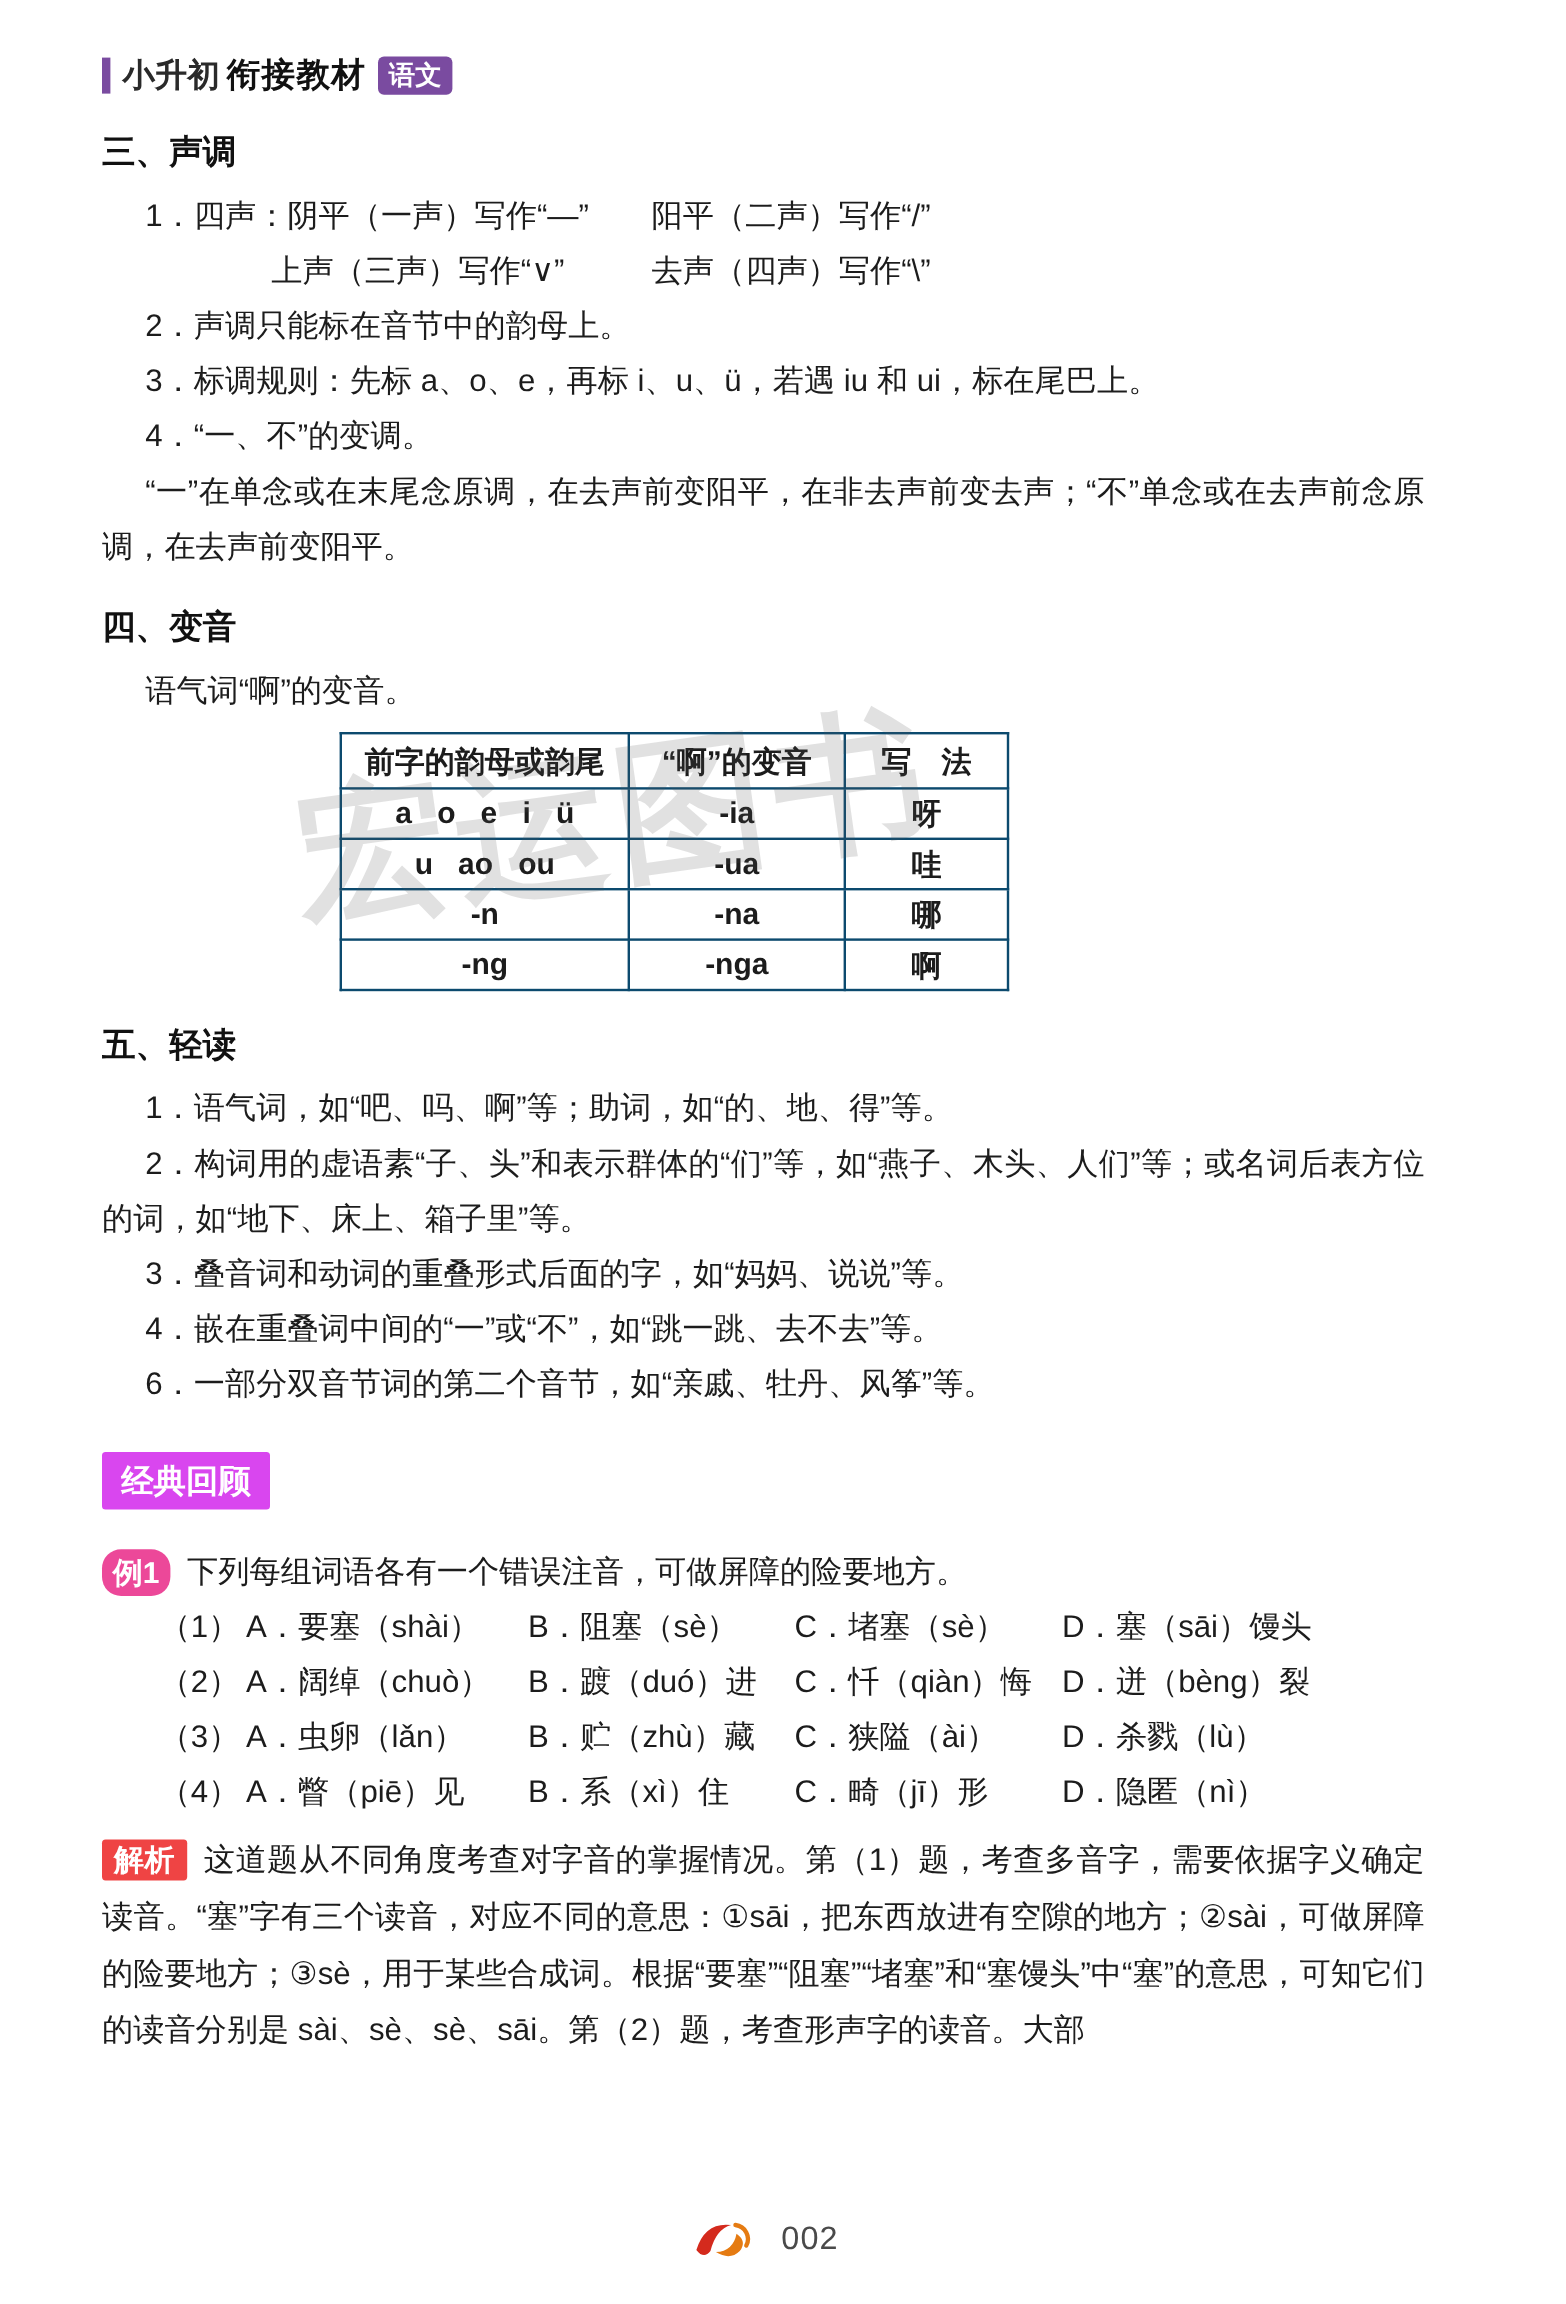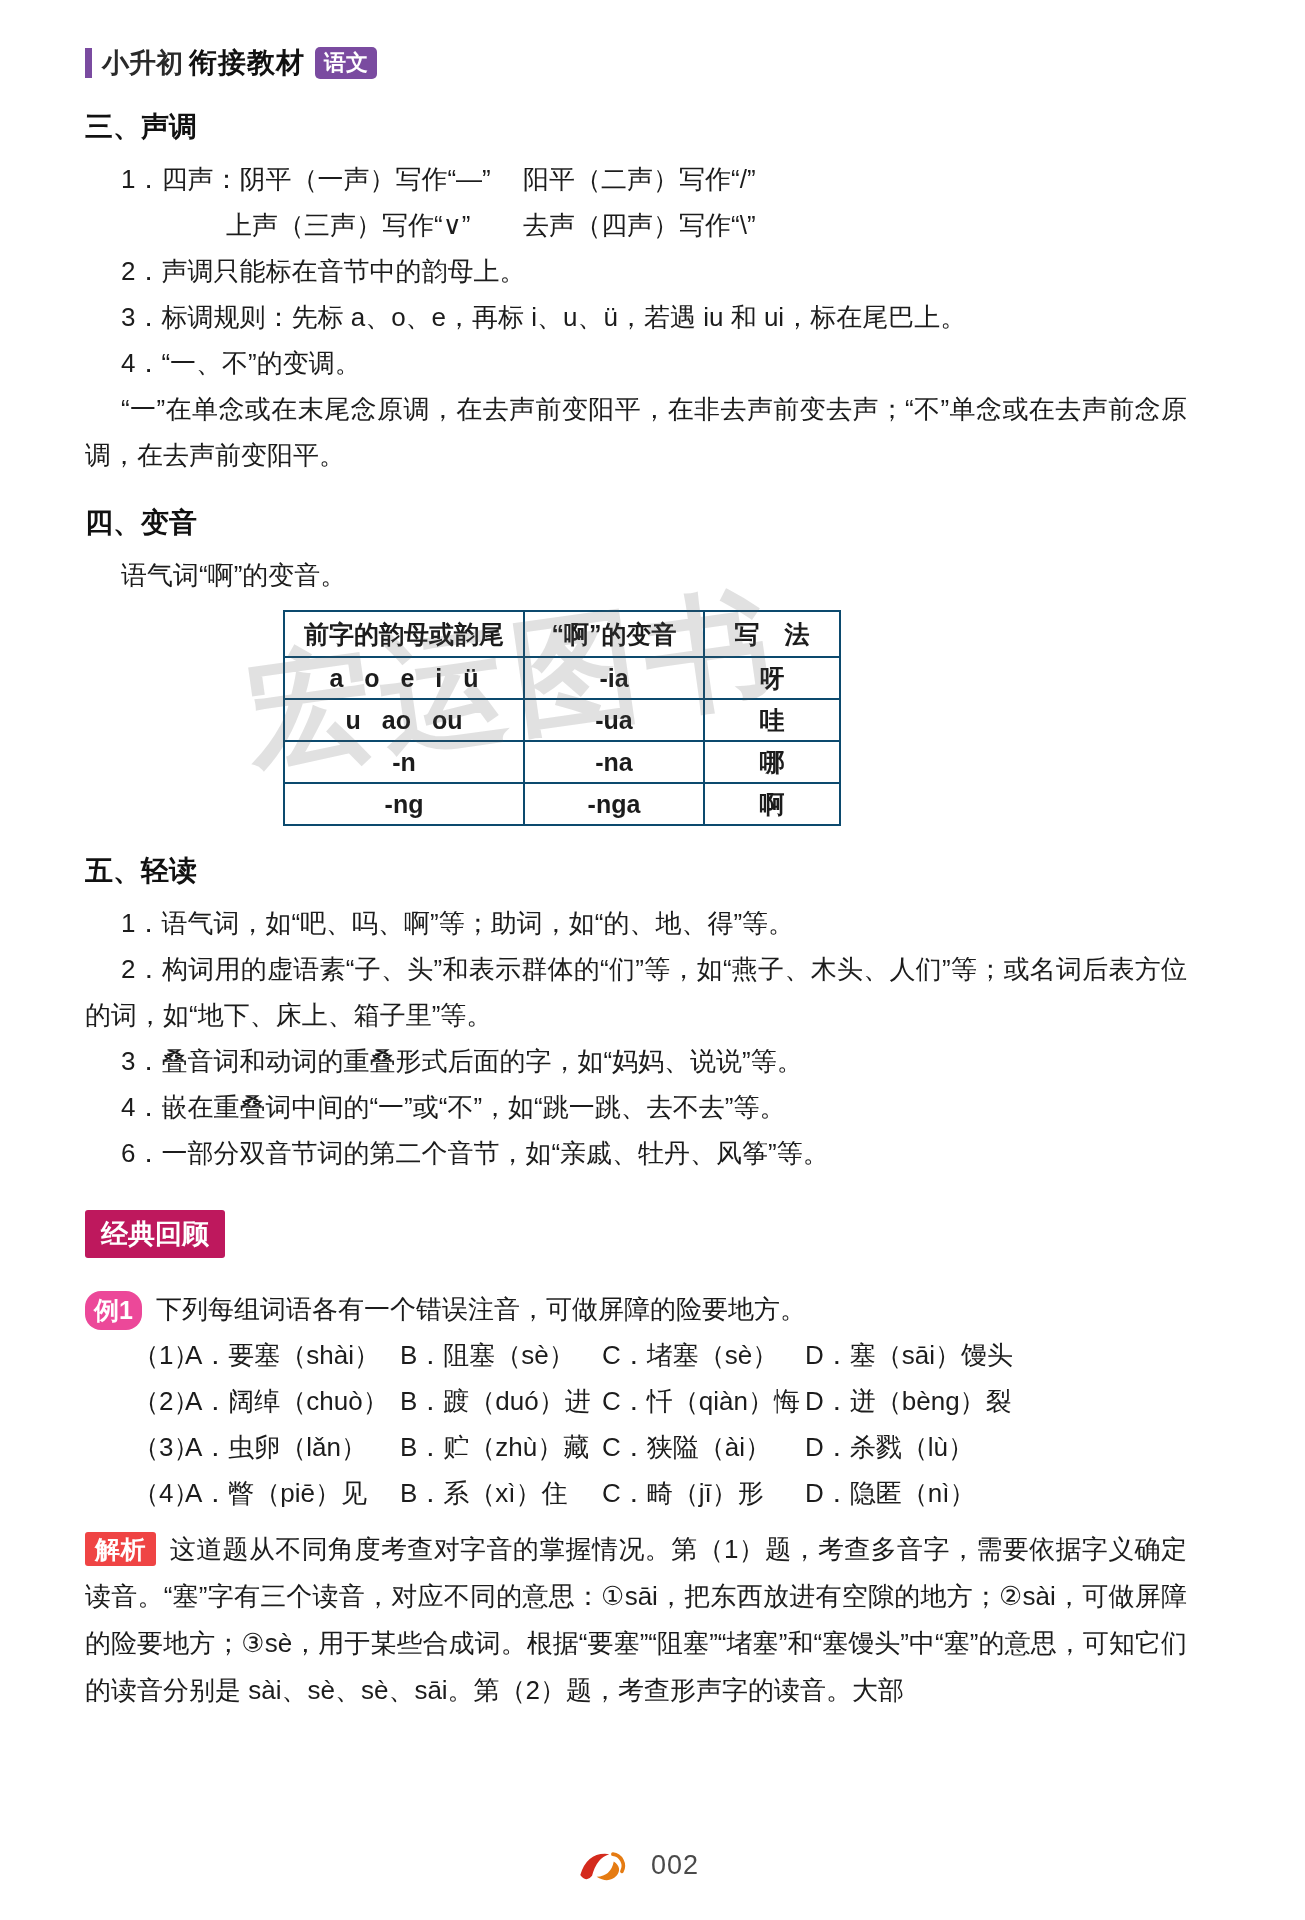--- a/index.html
+++ b/index.html
@@ -17,21 +17,21 @@
   
   .brand { display: flex; align-items: center; margin-bottom: 26px; }
   .brand-bar { width: 7px; height: 30px; background: #7a4ba0; margin-right: 10px; }
   .brand-pre { font-size: 27px; font-weight: 600; color: #2a2a2a; }
   .brand-main { font-size: 28px; font-weight: 800; color: #111; margin-left: 6px; letter-spacing: 1px; }
   .subject-badge { background: #7a4ba0; color: #fff; font-size: 22px; font-weight: 700;
     padding: 3px 9px; border-radius: 5px; margin-left: 10px; line-height: 1.2; }
 
   h2.sec { font-size: 28px; font-weight: 800; color: #111; margin: 26px 0 10px 0; }
 
-  .bodytext, p.item, .tone-row, .opt-row { font-size: 26px; line-height: 46px; }
+  .bodytext, p.item, .tone-row, .opt-row { font-size: 26px; line-height: 46px; gap: 20px; }
   p.item { margin: 0; text-indent: 36px; text-align: justify; }
   p.para { margin: 0; text-indent: 36px; text-align: justify; font-size: 26px; line-height: 46px; }
 
   .tone-row { display: flex; }
   .tone-row.r1 .tl { margin-left: 36px; width: 402px; }
   .tone-row.r2 .tl { margin-left: 141px; width: 297px; }
 
   
   table.bianyin { border-collapse: collapse; margin: 12px 0 6px 198px; }
   table.bianyin th, table.bianyin td {
@@ -48,21 +48,21 @@
     position: absolute; left: 245px; top: 598px;
     font-size: 126px; font-weight: 700; letter-spacing: 8px;
     color: rgba(90, 90, 90, 0.18);
     transform: rotate(-8deg);
     pointer-events: none; white-space: nowrap;
   }
 
   
   .review-badge {
     display: inline-block; margin-top: 34px;
-    background: #be185d; color: #fff; font-size: 27px; font-weight: 700;
+    background: #d946ef; color: #fff; font-size: 27px; font-weight: 700;
     padding: 6px 16px; border-radius: 3px;
   }
 
   .example-row { display: flex; align-items: flex-start; margin-top: 28px; gap: 14px; }
   .ex-badge { background: #ec4899; color: #fff; font-size: 25px; font-weight: 700;
     padding: 3px 9px; border-radius: 16px; margin-top: 5px; white-space: nowrap; }
   .ex-prompt { font-size: 26px; line-height: 46px; }
 
   .opt-row { display: flex; margin-left: 48px; }
   .opt-num { width: 52px; }

